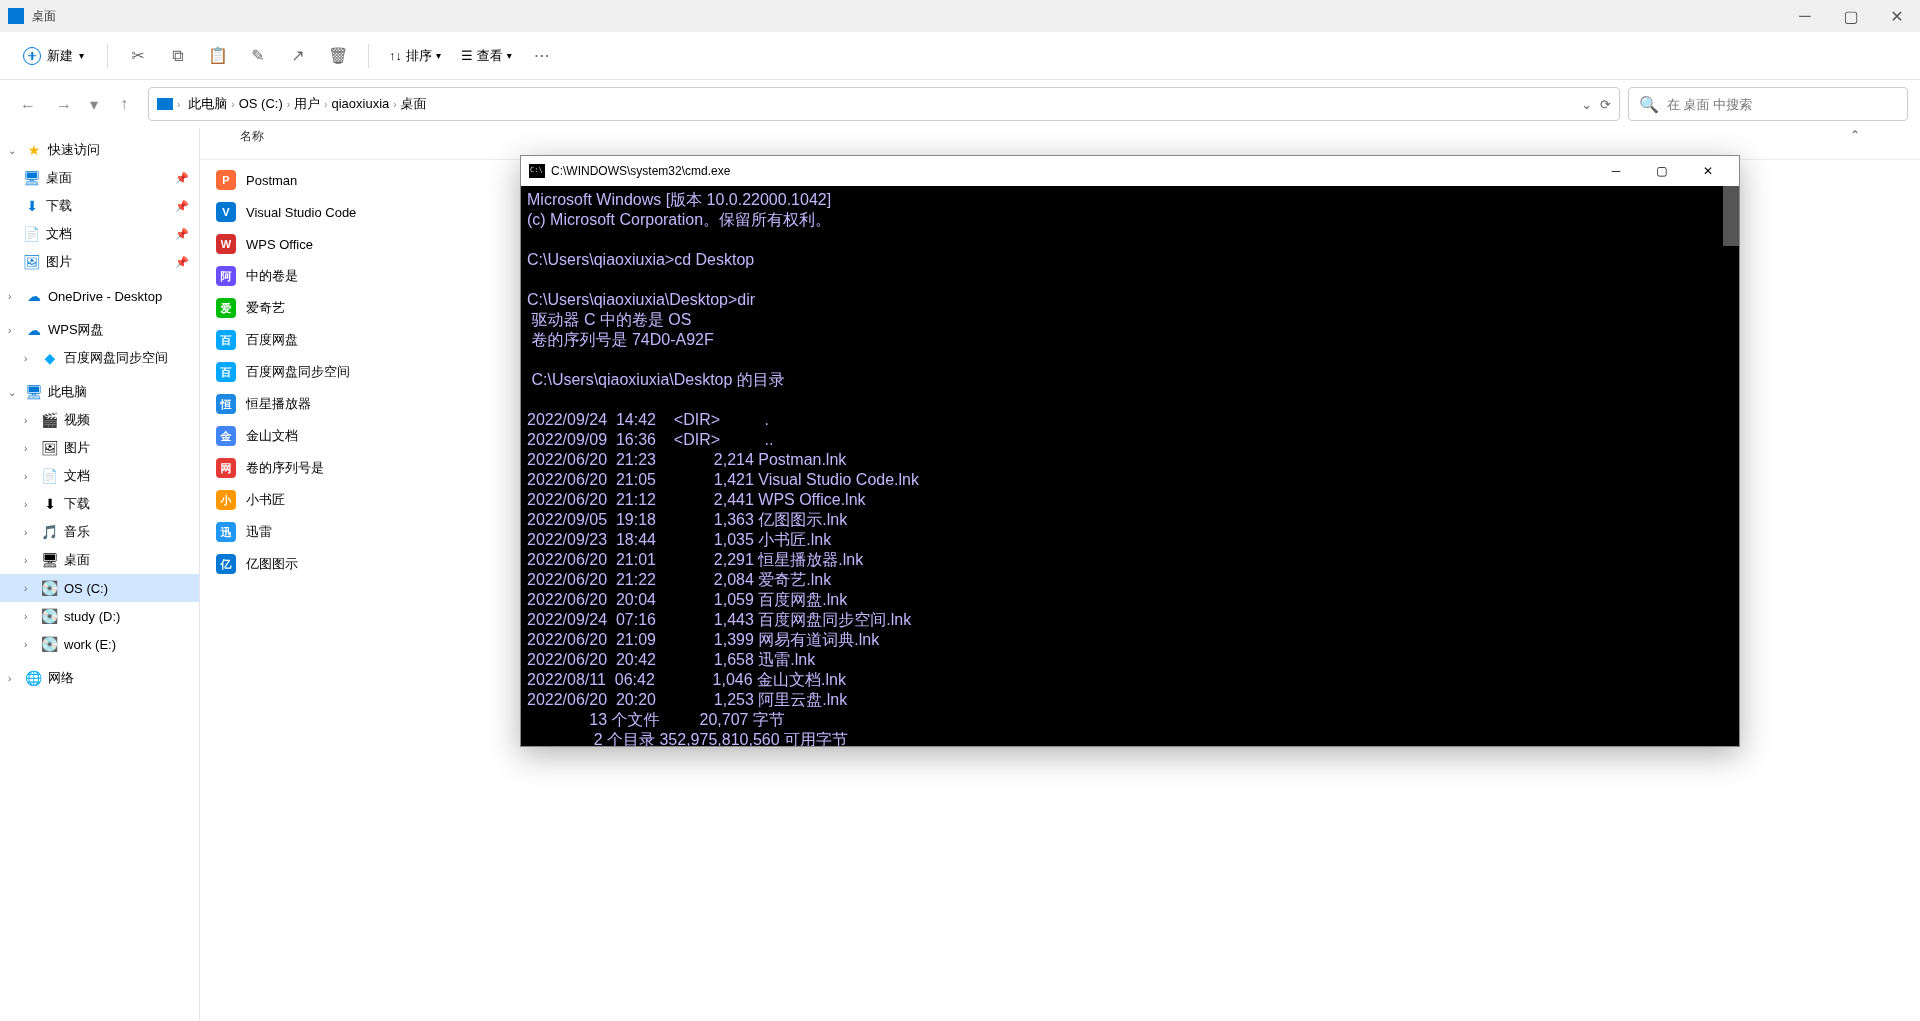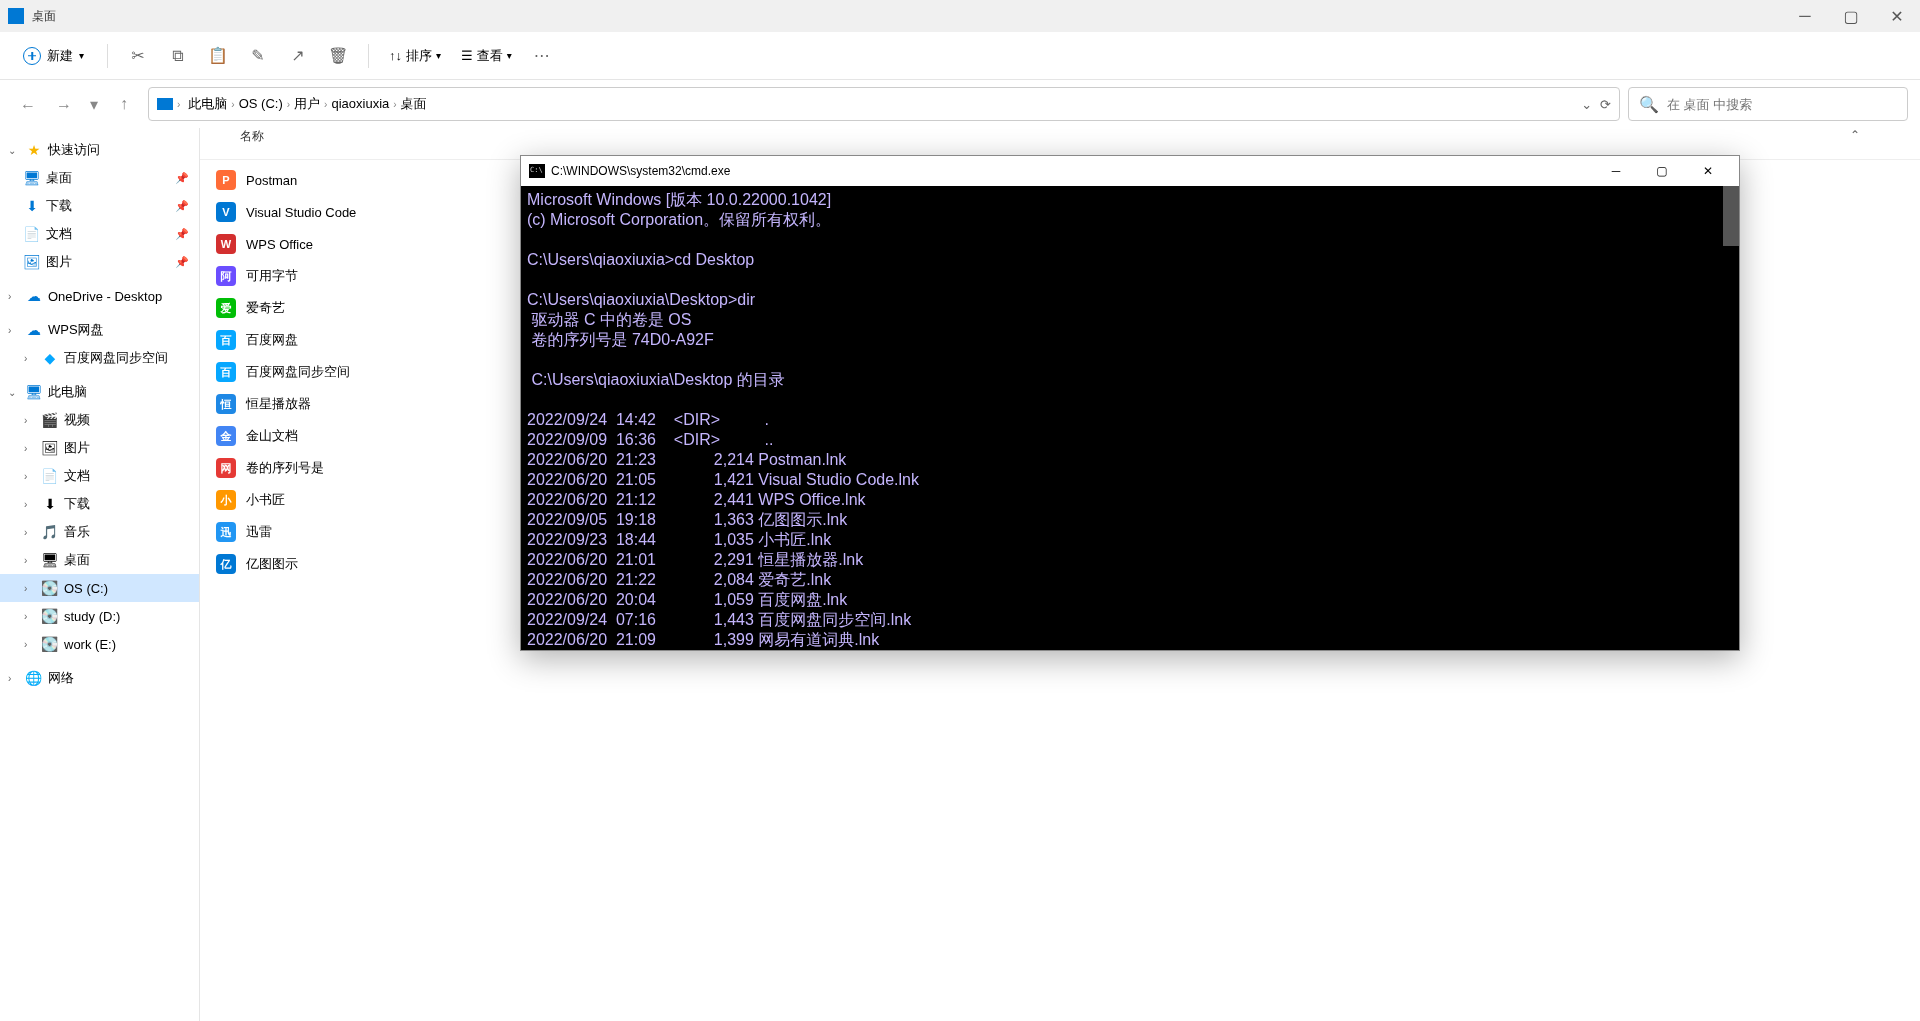--- a/index.html
+++ b/index.html
@@ -50,21 +50,21 @@
 .file-list { padding:4px 0; }
 .file-item { height:32px; display:flex; align-items:center; padding:0 16px; gap:10px; font-size:13px; }
 .fico { width:20px; height:20px; border-radius:4px; display:flex; align-items:center; justify-content:center; font-size:11px; color:#fff; font-weight:bold; }
 
 .status { height:28px; border-top:1px solid #e5e5e5; display:flex; align-items:center; padding:0 16px; font-size:12px; color:#0078d4; }
 .status .view-opts { margin-left:auto; display:flex; gap:2px; }
 .status .view-opts div { width:24px; height:20px; border:1px solid #ccc; }
 .status .view-opts div.act { background:#cce4ff; border-color:#0078d4; }
 
 
-.cmd { position:absolute; left:520px; top:155px; width:1220px; height:496px; background:#fff; border:1px solid #888; box-shadow:0 8px 30px rgba(0,0,0,.3); display:flex; flex-direction:column; }
+.cmd { position:absolute; left:520px; top:155px; width:1220px; height:592px; background:#fff; border:1px solid #888; box-shadow:0 8px 30px rgba(0,0,0,.3); display:flex; flex-direction:column; }
 .cmd-title { height:30px; background:#fff; display:flex; align-items:center; padding:0 8px; font-size:12px; }
 .cmd-title .cico { width:16px; height:14px; background:#000; margin-right:6px; position:relative; }
 .cmd-title .cico::after { content:"C:\\"; color:#ccc; font-size:7px; position:absolute; top:2px; left:1px; font-family:monospace; }
 .cmd-controls { margin-left:auto; display:flex; }
 .cmd-controls div { width:46px; height:30px; display:flex; align-items:center; justify-content:center; }
 .cmd-body { flex:1; background:#000; color:#c4b5fd; font-family:"NSimSun","SimSun",Consolas,monospace; font-size:16px; line-height:20px; padding:4px 6px; white-space:pre; overflow:hidden; position:relative; }
 .cmd-scroll { position:absolute; right:0; top:0; width:16px; height:60px; background:#555; }
 .cursor { display:inline-block; width:9px; height:3px; background:#ccc; vertical-align:bottom; margin-bottom:1px; }
 </style>
 </head>
@@ -247,21 +247,21 @@
           <div class="file-item">
             <span class="fico" style="background: rgb(0, 120, 212);">V</span>
             <span>Visual Studio Code</span>
           </div>
           <div class="file-item">
             <span class="fico" style="background: rgb(211, 47, 47);">W</span>
             <span>WPS Office</span>
           </div>
           <div class="file-item">
             <span class="fico" style="background: rgb(107, 78, 255);">阿</span>
-            <span>可用字节</span>
+            <span>中的卷是</span>
           </div>
           <div class="file-item">
             <span class="fico" style="background: rgb(0, 190, 6);">爱</span>
             <span>爱奇艺</span>
           </div>
           <div class="file-item">
             <span class="fico" style="background: rgb(6, 167, 255);">百</span>
             <span>百度网盘</span>
           </div>
           <div class="file-item">

